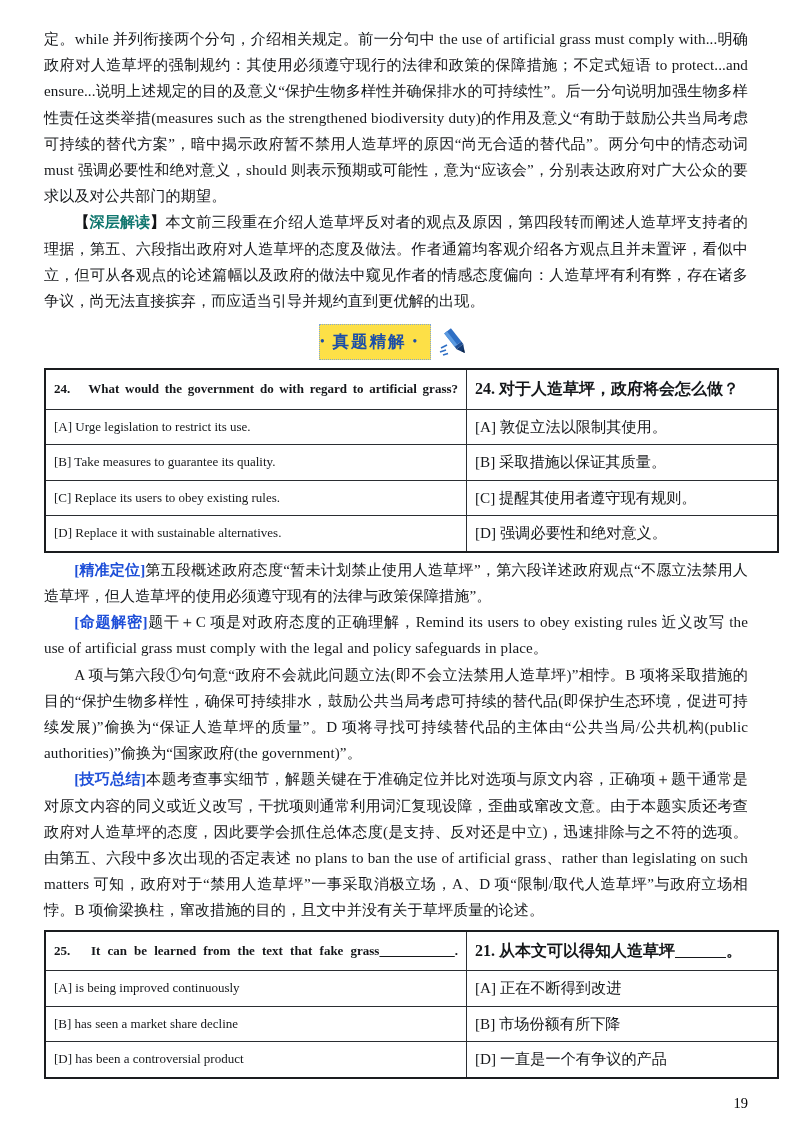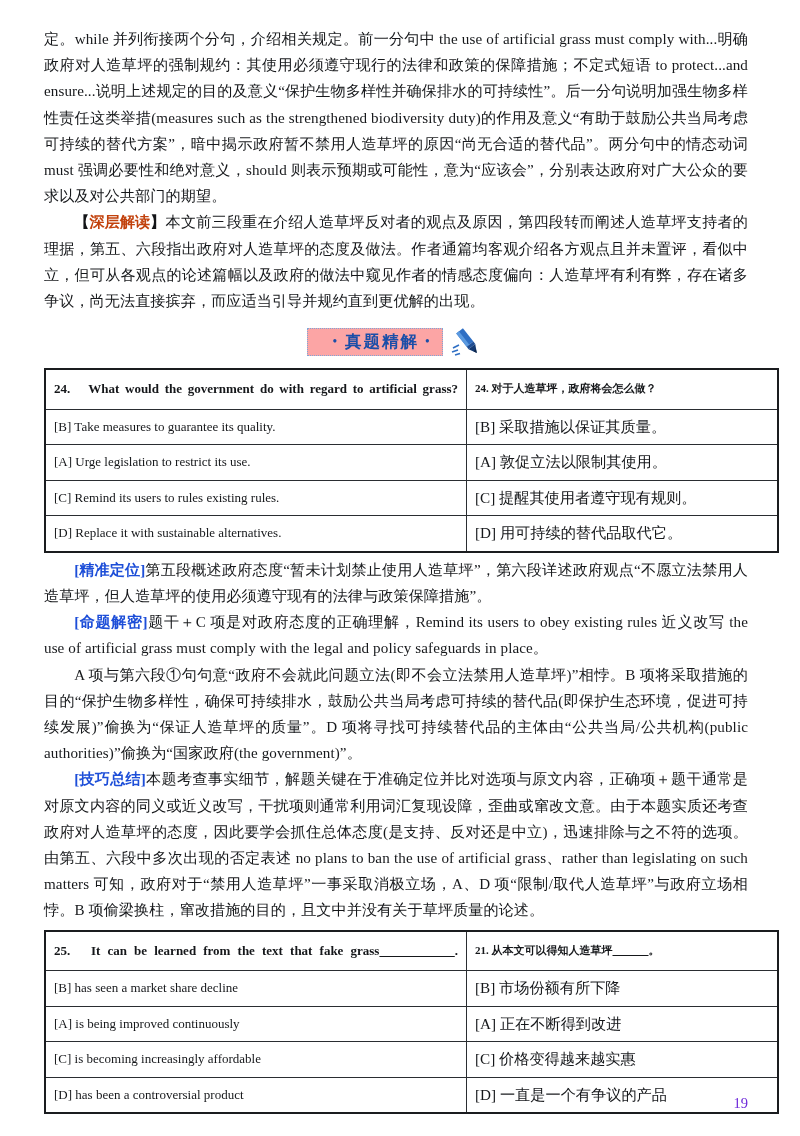--- a/index.html
+++ b/index.html
@@ -35,46 +35,46 @@
   }
   .para.indent { text-indent: 2em; }
   .para.noindent { text-indent: 0; }
 
   
   .lbl-angle {
     font-weight: bold;
     color: #121417;
     letter-spacing: 0;
   }
-  .lbl-angle .inner { color: #c2410c; }
+  .lbl-angle .inner { color: #0f766e; }
 
   
   .lbl-square {
     color: #1d4ed8;
     font-weight: bold;
     letter-spacing: 0;
   }
 
   
   .banner-row {
     display: flex;
     align-items: center;
     justify-content: center;
     margin: 11px 0 9px 0;
     height: 34px;
   }
   .banner {
     border: 1.6px dotted #7ea6d8;
-    background: #fca5a5;
+    background: #fde047;
     color: #1b4ea8;
     font-weight: bold;
     font-size: 16.5px;
     letter-spacing: 2px;
-    padding: 2px 11px 3px 25px;
-    line-height: 20px;
+    padding: 2px 11px 3px 0;
+    line-height: 28px;
     white-space: nowrap;
   }
   .banner .dot { font-size: 12px; vertical-align: 2px; }
   .pen-icon {
     margin-left: 8px;
     display: inline-block;
     width: 34px;
     height: 30px;
   }
 
@@ -100,33 +100,33 @@
     padding-top: 7px;
     padding-bottom: 8px;
   }
   table.qtable tr.stem td.col-en {
     text-align: justify;
     text-align-last: justify;
   }
   table.qtable tr.stem td.col-cn {
     text-align: left;
     text-align-last: auto;
-    font-size: 11px;
+    font-size: 16px;
   }
   table.qtable td.col-cn { font-size: 15.2px; }
   .opt-key { letter-spacing: 0; }
   .blank-u { text-decoration: underline; letter-spacing: 1px; }
 
   
   .page-no {
     position: absolute;
     right: 52px;
     bottom: 24px;
     font-size: 14.5px;
-    color: #6d28d9;
+    color: #000000;
     font-family: "Liberation Serif", serif;
   }
 </style>
 </head>
 <body>
 
 <div class="page">
 
   <p class="para noindent">定。while 并列衔接两个分句，介绍相关规定。前一分句中 the use of artificial grass must comply with...明确政府对人造草坪的强制规约：其使用必须遵守现行的法律和政策的保障措施；不定式短语 to protect...and ensure...说明上述规定的目的及意义“保护生物多样性并确保排水的可持续性”。后一分句说明加强生物多样性责任这类举措(measures such as the strengthened biodiversity duty)的作用及意义“有助于鼓励公共当局考虑可持续的替代方案”，暗中揭示政府暂不禁用人造草坪的原因“尚无合适的替代品”。两分句中的情态动词 must 强调必要性和绝对意义，should 则表示预期或可能性，意为“应该会”，分别表达政府对广大公众的要求以及对公共部门的期望。</p>
 
@@ -150,79 +150,73 @@
     </span>
   </div>
 
   <table class="qtable">
     <tbody>
       <tr class="stem">
         <td class="col-en">24.　What would the government do with regard to artificial grass?</td>
         <td class="col-cn">24. 对于人造草坪，政府将会怎么做？</td>
       </tr>
       <tr>
+        <td class="col-en"><span class="opt-key">[A]</span>
+          <span>Urge legislation to restrict its use.</span></td>
+        <td class="col-cn"><span class="opt-key">[A]</span>
+          <span>敦促立法以限制其使用。</span></td>
+      </tr>
+      <tr>
         <td class="col-en"><span class="opt-key">[B]</span>
           <span>Take measures to guarantee its quality.</span></td>
         <td class="col-cn"><span class="opt-key">[B]</span>
           <span>采取措施以保证其质量。</span></td>
       </tr>
       <tr>
-        <td class="col-en"><span class="opt-key">[A]</span>
-          <span>Urge legislation to restrict its use.</span></td>
-        <td class="col-cn"><span class="opt-key">[A]</span>
-          <span>敦促立法以限制其使用。</span></td>
-      </tr>
-      <tr>
         <td class="col-en"><span class="opt-key">[C]</span>
-          <span>Remind its users to rules existing rules.</span></td>
+          <span>Replace its users to obey existing rules.</span></td>
         <td class="col-cn"><span class="opt-key">[C]</span>
           <span>提醒其使用者遵守现有规则。</span></td>
       </tr>
       <tr>
         <td class="col-en"><span class="opt-key">[D]</span>
           <span>Replace it with sustainable alternatives.</span></td>
         <td class="col-cn"><span class="opt-key">[D]</span>
-          <span>用可持续的替代品取代它。</span></td>
+          <span>强调必要性和绝对意义。</span></td>
       </tr>
     </tbody>
   </table>
 
   <p class="para indent"><span class="lbl-square">[精准定位]</span><span>第五段概述政府态度“暂未计划禁止使用人造草坪”，第六段详述政府观点“不愿立法禁用人造草坪，但人造草坪的使用必须遵守现有的法律与政策保障措施”。</span></p>
 
   <p class="para indent"><span class="lbl-square">[命题解密]</span><span>题干＋C 项是对政府态度的正确理解，Remind its users to obey existing rules 近义改写 the use of artificial grass must comply with the legal and policy safeguards in place。</span></p>
 
   <p class="para indent">A 项与第六段①句句意“政府不会就此问题立法(即不会立法禁用人造草坪)”相悖。B 项将采取措施的目的“保护生物多样性，确保可持续排水，鼓励公共当局考虑可持续的替代品(即保护生态环境，促进可持续发展)”偷换为“保证人造草坪的质量”。D 项将寻找可持续替代品的主体由“公共当局/公共机构(public authorities)”偷换为“国家政府(the government)”。</p>
 
   <p class="para indent"><span class="lbl-square">[技巧总结]</span><span>本题考查事实细节，解题关键在于准确定位并比对选项与原文内容，正确项＋题干通常是对原文内容的同义或近义改写，干扰项则通常利用词汇复现设障，歪曲或窜改文意。由于本题实质还考查政府对人造草坪的态度，因此要学会抓住总体态度(是支持、反对还是中立)，迅速排除与之不符的选项。由第五、六段中多次出现的否定表述 no plans to ban the use of artificial grass、rather than legislating on such matters 可知，政府对于“禁用人造草坪”一事采取消极立场，A、D 项“限制/取代人造草坪”与政府立场相悖。B 项偷梁换柱，窜改措施的目的，且文中并没有关于草坪质量的论述。</span></p>
 
   <table class="qtable">
     <tbody>
       <tr class="stem">
         <td class="col-en"><span>25.　It can be learned from the text that fake grass</span><span class="blank-u">　　　　</span><span>.</span></td>
         <td class="col-cn"><span>21. 从本文可以得知人造草坪</span><span class="blank-u">　　　</span><span>。</span></td>
       </tr>
       <tr>
+        <td class="col-en"><span class="opt-key">[A]</span>
+          <span>is being improved continuously</span></td>
+        <td class="col-cn"><span class="opt-key">[A]</span>
+          <span>正在不断得到改进</span></td>
+      </tr>
+      <tr>
         <td class="col-en"><span class="opt-key">[B]</span>
           <span>has seen a market share decline</span></td>
         <td class="col-cn"><span class="opt-key">[B]</span>
           <span>市场份额有所下降</span></td>
       </tr>
       <tr>
-        <td class="col-en"><span class="opt-key">[A]</span>
-          <span>is being improved continuously</span></td>
-        <td class="col-cn"><span class="opt-key">[A]</span>
-          <span>正在不断得到改进</span></td>
-      </tr>
-      <tr>
-        <td class="col-en"><span class="opt-key">[C]</span>
-          <span>is becoming increasingly affordable</span></td>
-        <td class="col-cn"><span class="opt-key">[C]</span>
-          <span>价格变得越来越实惠</span></td>
-      </tr>
-      <tr>
         <td class="col-en"><span class="opt-key">[D]</span>
           <span>has been a controversial product</span></td>
         <td class="col-cn"><span class="opt-key">[D]</span>
           <span>一直是一个有争议的产品</span></td>
       </tr>
     </tbody>
   </table>
 
   <div class="page-no">19</div>
 

